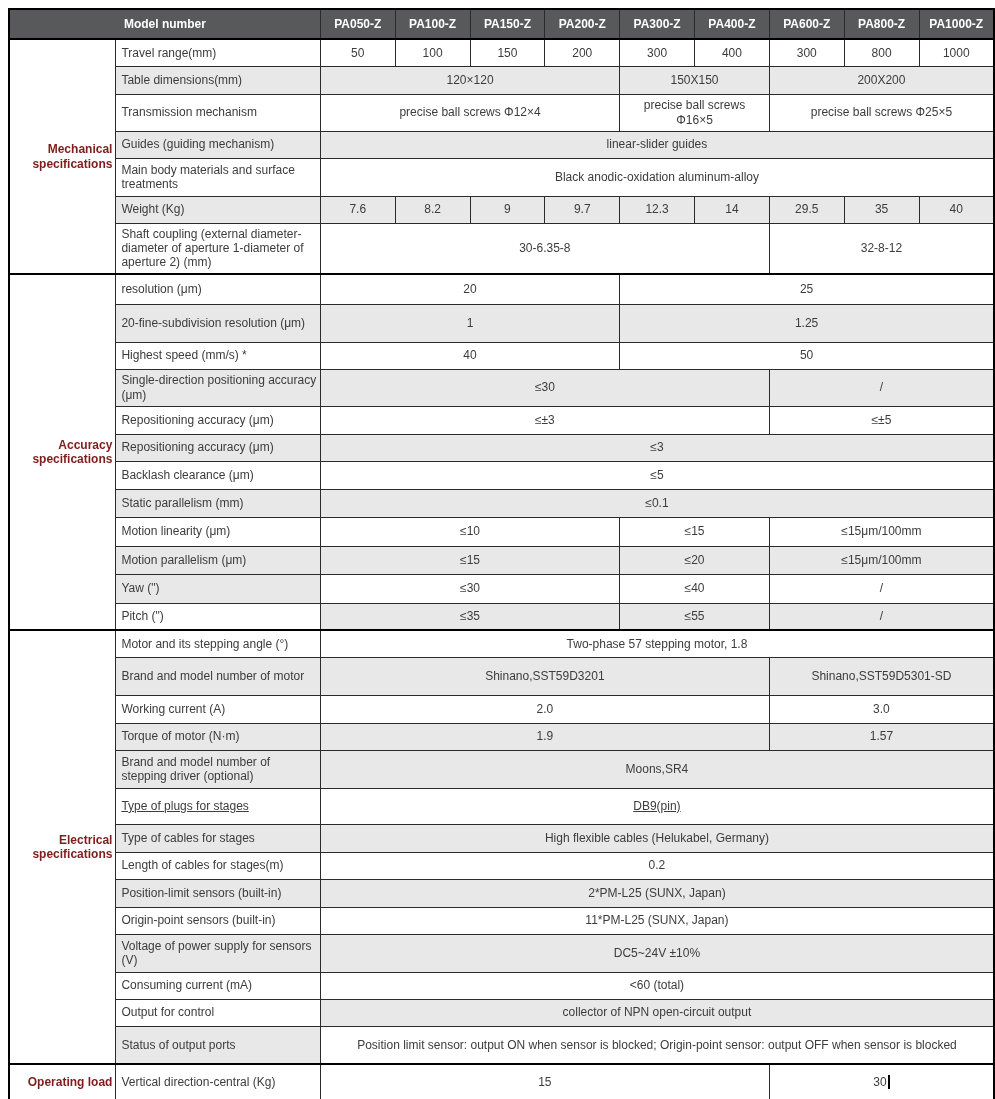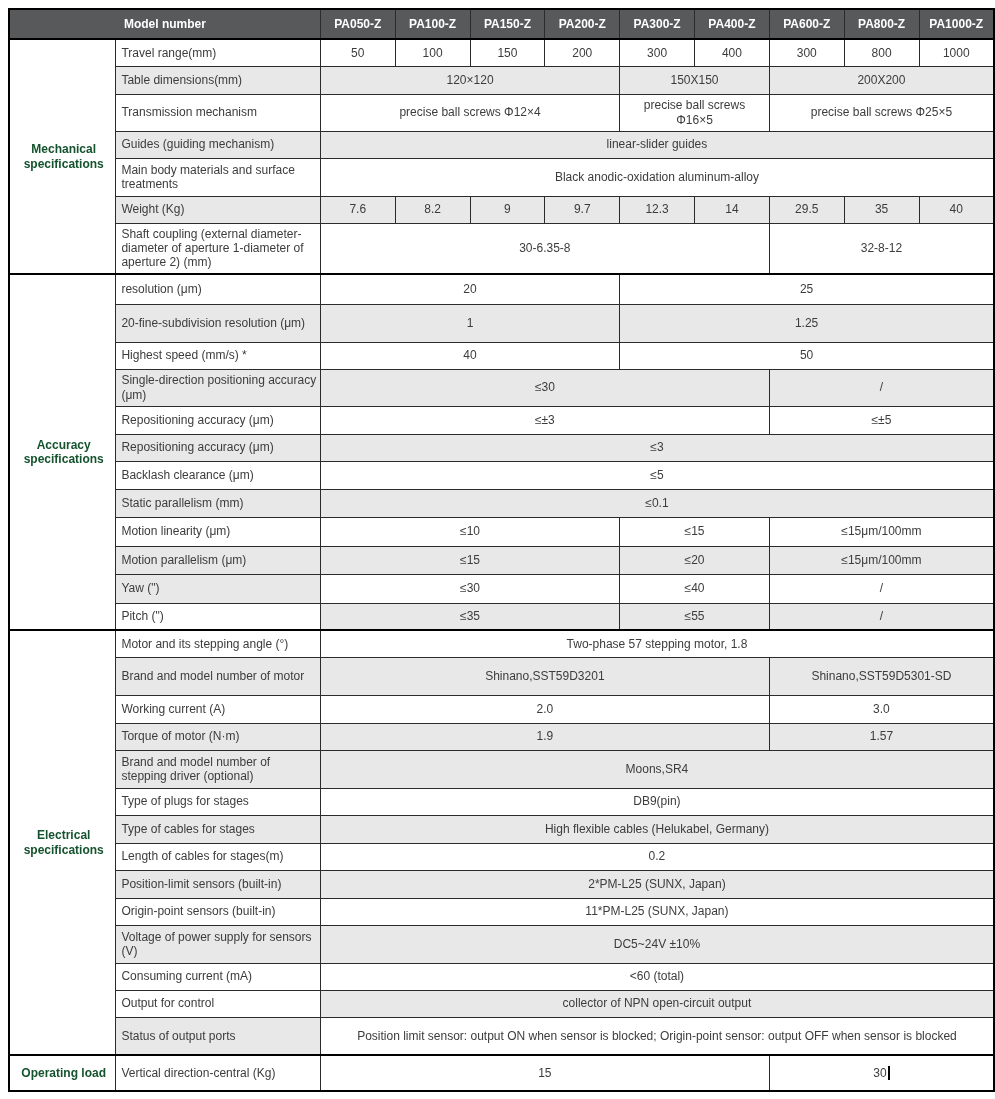--- a/index.html
+++ b/index.html
@@ -37,24 +37,24 @@
   thead th{
     background:var(--header-bg);
     color:var(--header-text);
     font-weight:bold;
     text-align:center;
     height:26px;
     border-bottom:2px solid #000;
   }
   td.group-cell{
     font-weight:bold;
-    text-align:center;
+    text-align:right;
     padding:2px 3px 2px 5px;
     background:#ffffff;
-    color:#14532d;
+    color:#7f1d1d;
   }
   td.label-cell{
     text-align:left;
     padding:2px 2px 2px 5px;
   }
   td.value-cell{
     text-align:center;
     padding:2px 4px;
   }
   .shaded{background:var(--stripe);}
@@ -228,21 +228,21 @@
       </tr>
       <tr data-name="table-row" style="height: 27px;">
         <td class="label-cell shaded" data-name="row-label-cell">Torque of motor (N·m)</td>
         <td class="value-cell shaded" data-name="value-cell" colspan="6">1.9</td>
         <td class="value-cell shaded" data-name="value-cell" colspan="3">1.57</td>
       </tr>
       <tr data-name="table-row" style="height: 38px;">
         <td class="label-cell shaded" data-name="row-label-cell">Brand and model number of stepping driver (optional)</td>
         <td class="value-cell shaded" data-name="value-cell" colspan="9">Moons,SR4</td>
       </tr>
-      <tr data-name="table-row" style="height: 27px;">
+      <tr data-name="table-row" style="height: 36px; text-decoration: underline;">
         <td class="label-cell" data-name="row-label-cell">Type of plugs for stages</td>
         <td class="value-cell" data-name="value-cell" colspan="9">DB9(pin)</td>
       </tr>
       <tr data-name="table-row" style="height: 28px;">
         <td class="label-cell shaded" data-name="row-label-cell">Type of cables for stages</td>
         <td class="value-cell shaded" data-name="value-cell" colspan="9">High flexible cables (Helukabel, Germany)</td>
       </tr>
       <tr data-name="table-row" style="height: 27px;">
         <td class="label-cell" data-name="row-label-cell">Length of cables for stages(m)</td>
         <td class="value-cell" data-name="value-cell" colspan="9">0.2</td>

